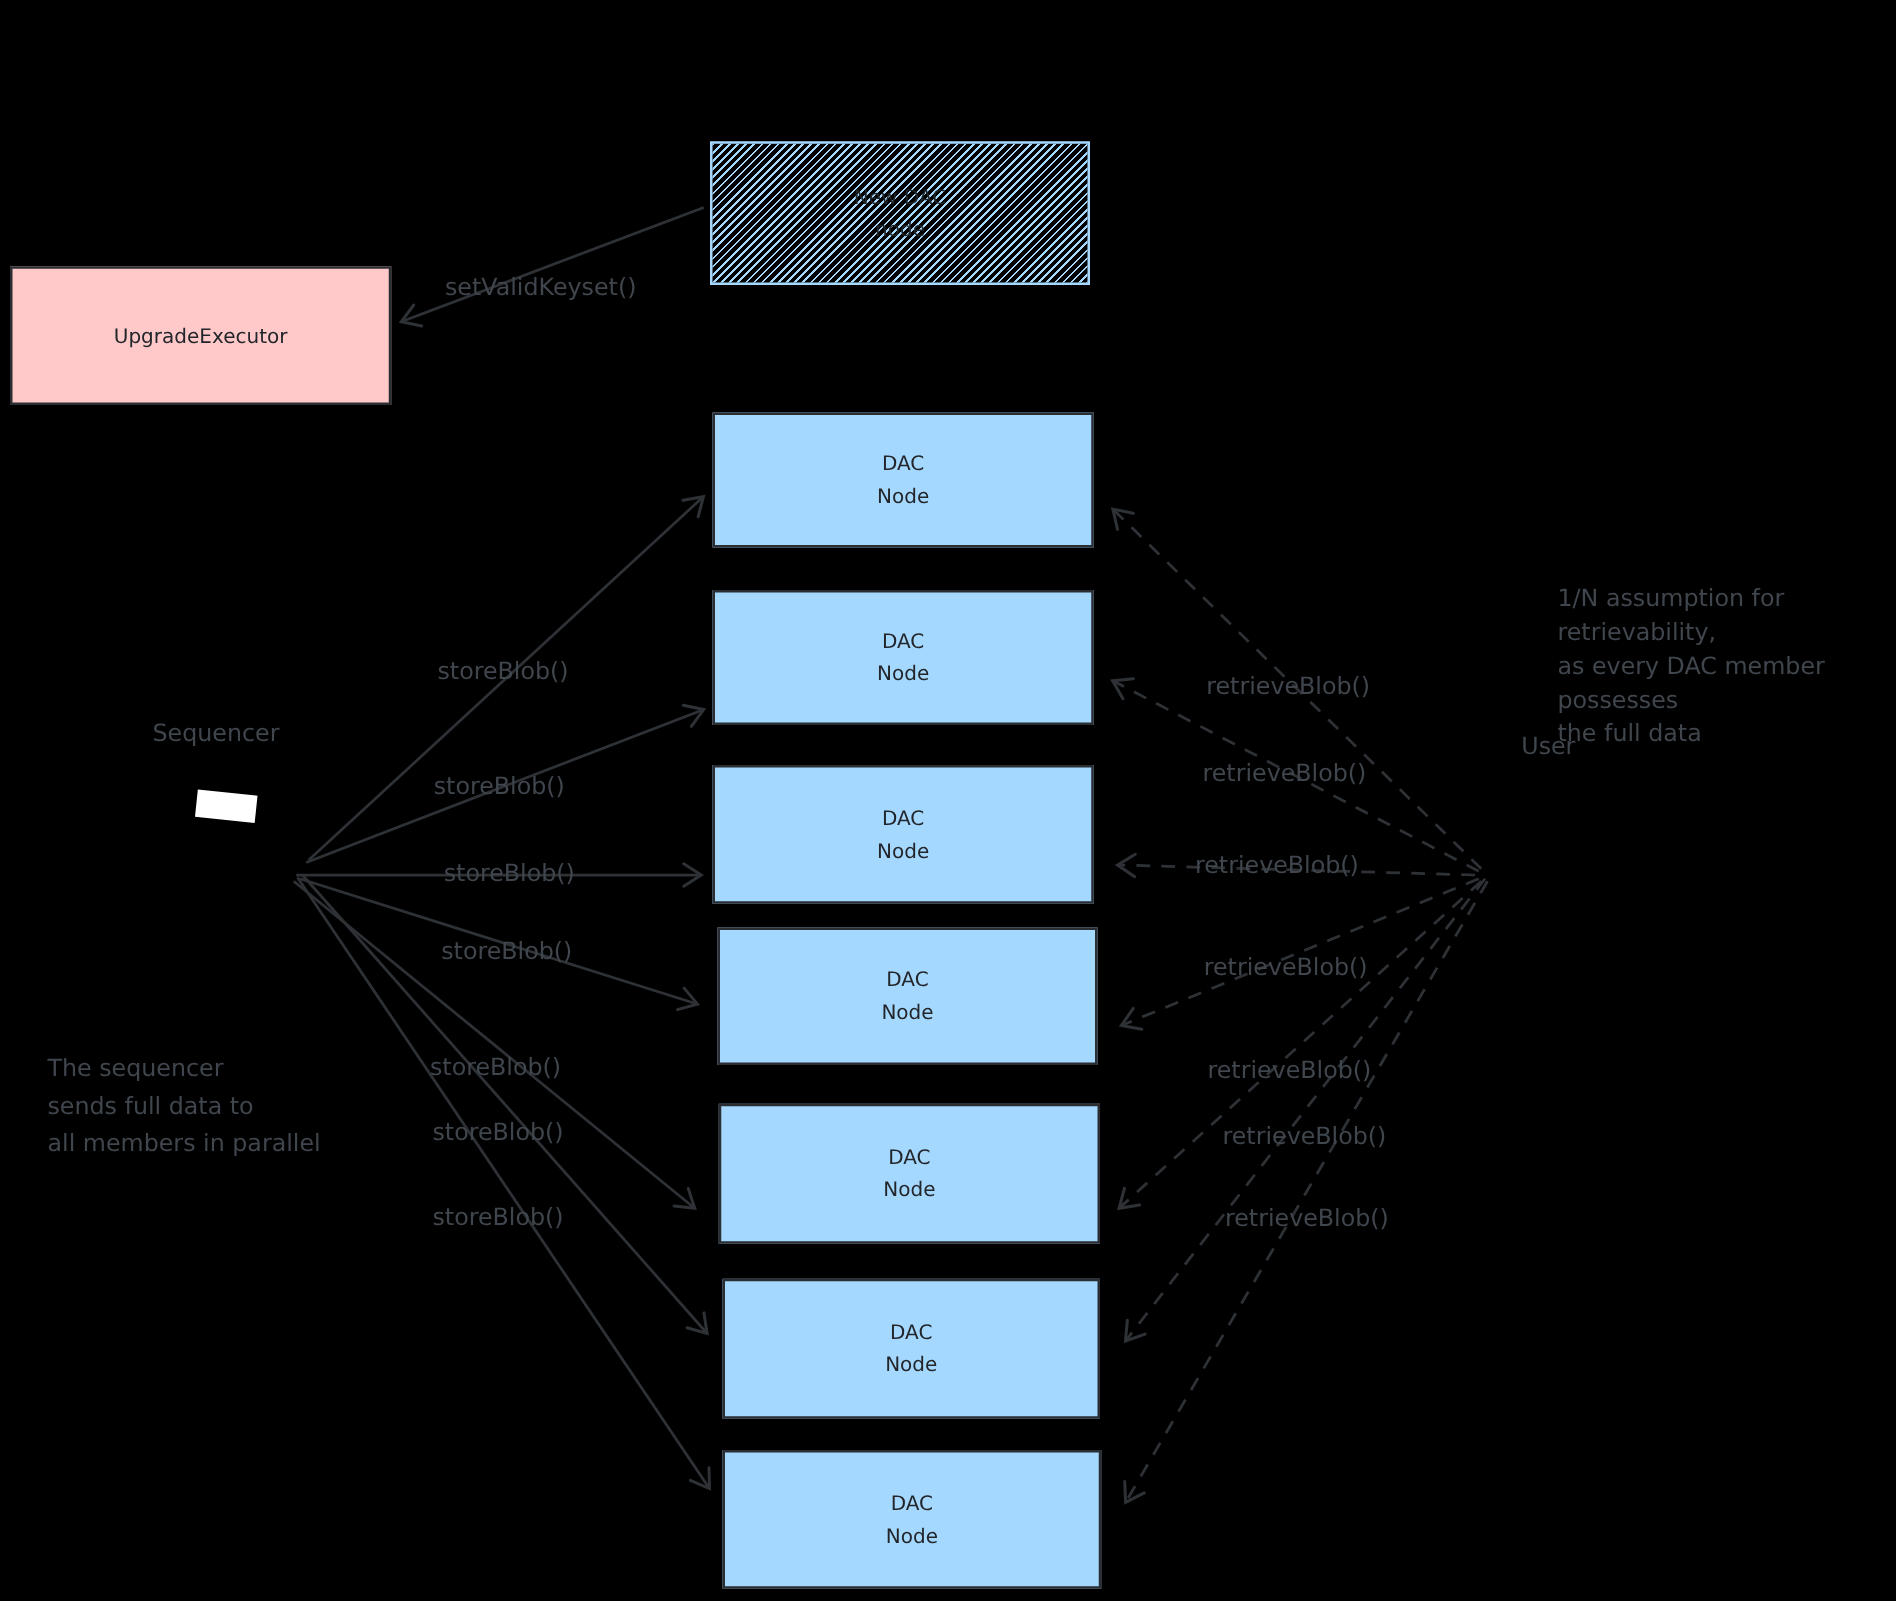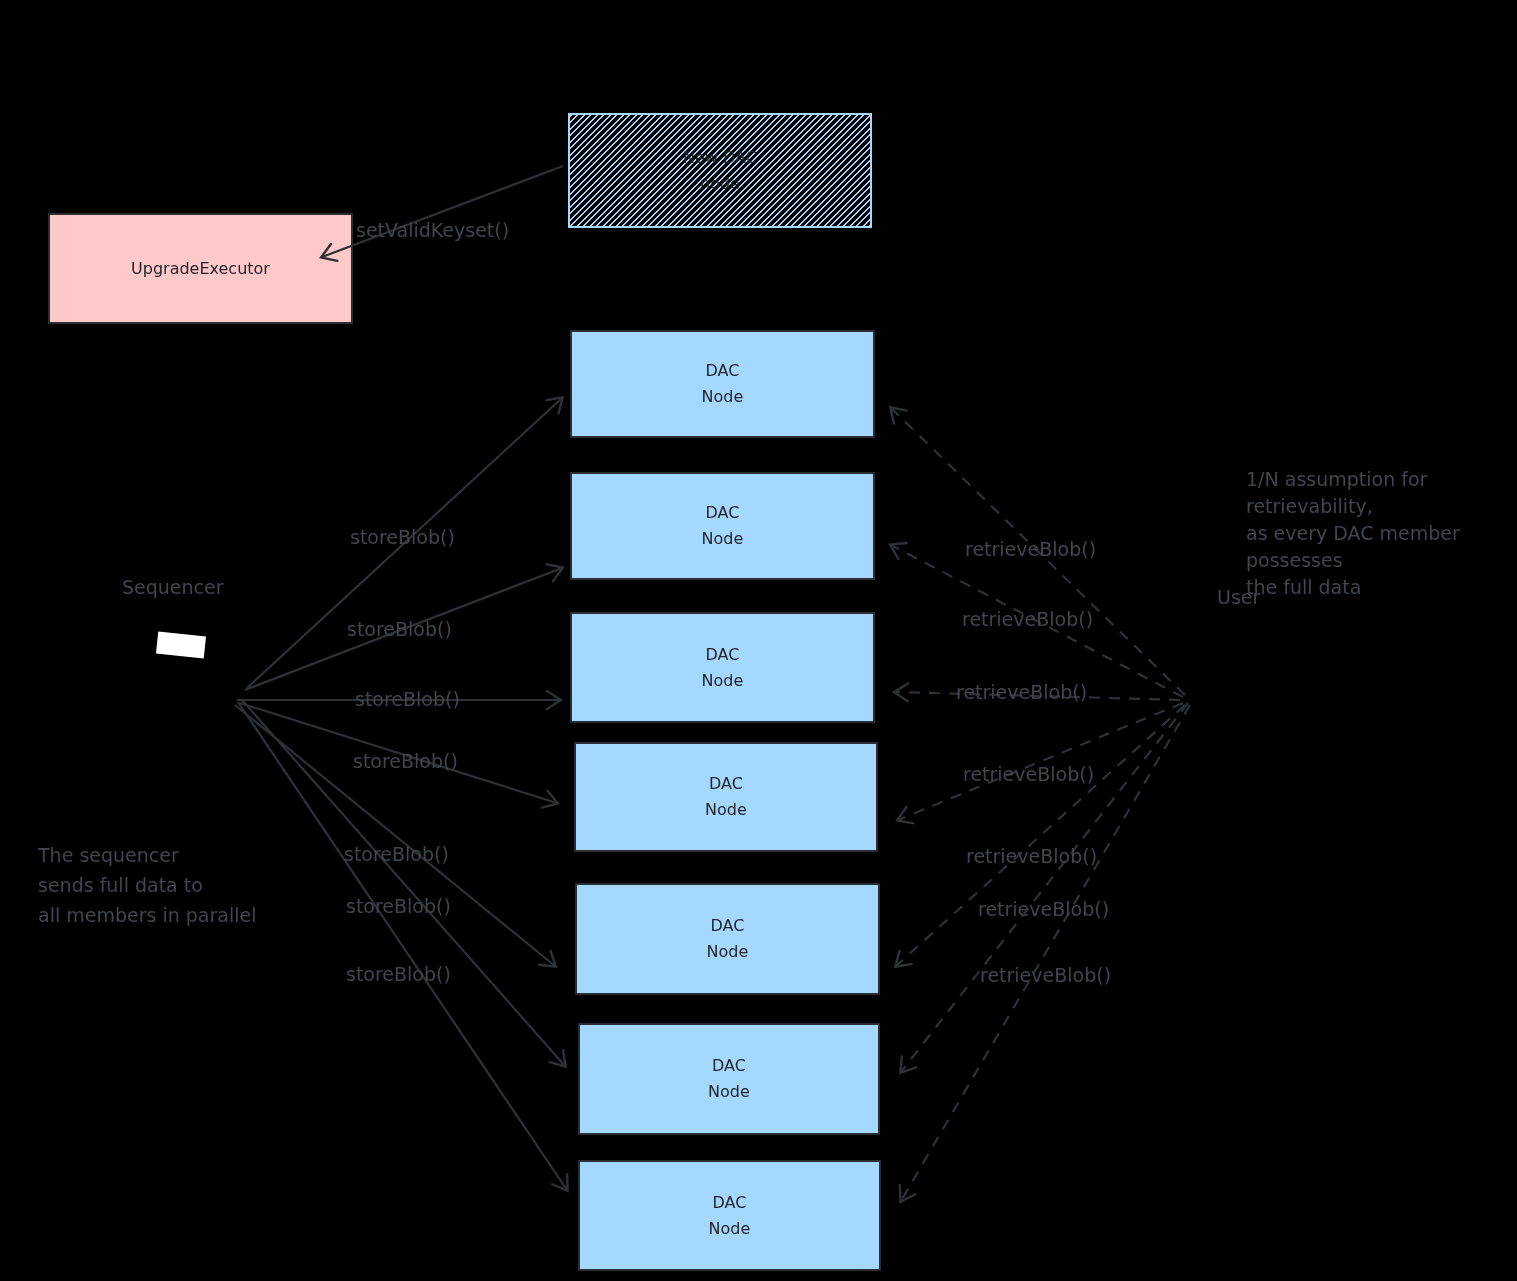--- a/index.html
+++ b/index.html
@@ -52,21 +52,21 @@
 </head>
 <body>
 
 <div class="canvas">
 
   <div class="box hatched" style="left:568px;top:113px;width:304px;height:115px;">
     <span class="boxlabel">New DAC
 node</span>
   </div>
 
-  <div class="box pink" style="left:8px;top:213px;width:305px;height:111px;margin-left:40px;">
+  <div class="box pink" style="left:8px;top:213px;width:305px;height:111px;">
     <span class="boxlabel">UpgradeExecutor</span>
   </div>
 
   <div class="box blue" style="left:570px;top:330px;width:305px;height:108px;">
     <span class="boxlabel">DAC
 Node</span>
   </div>
   <div class="box blue" style="left:570px;top:472px;width:305px;height:108px;">
     <span class="boxlabel">DAC
 Node</span>

